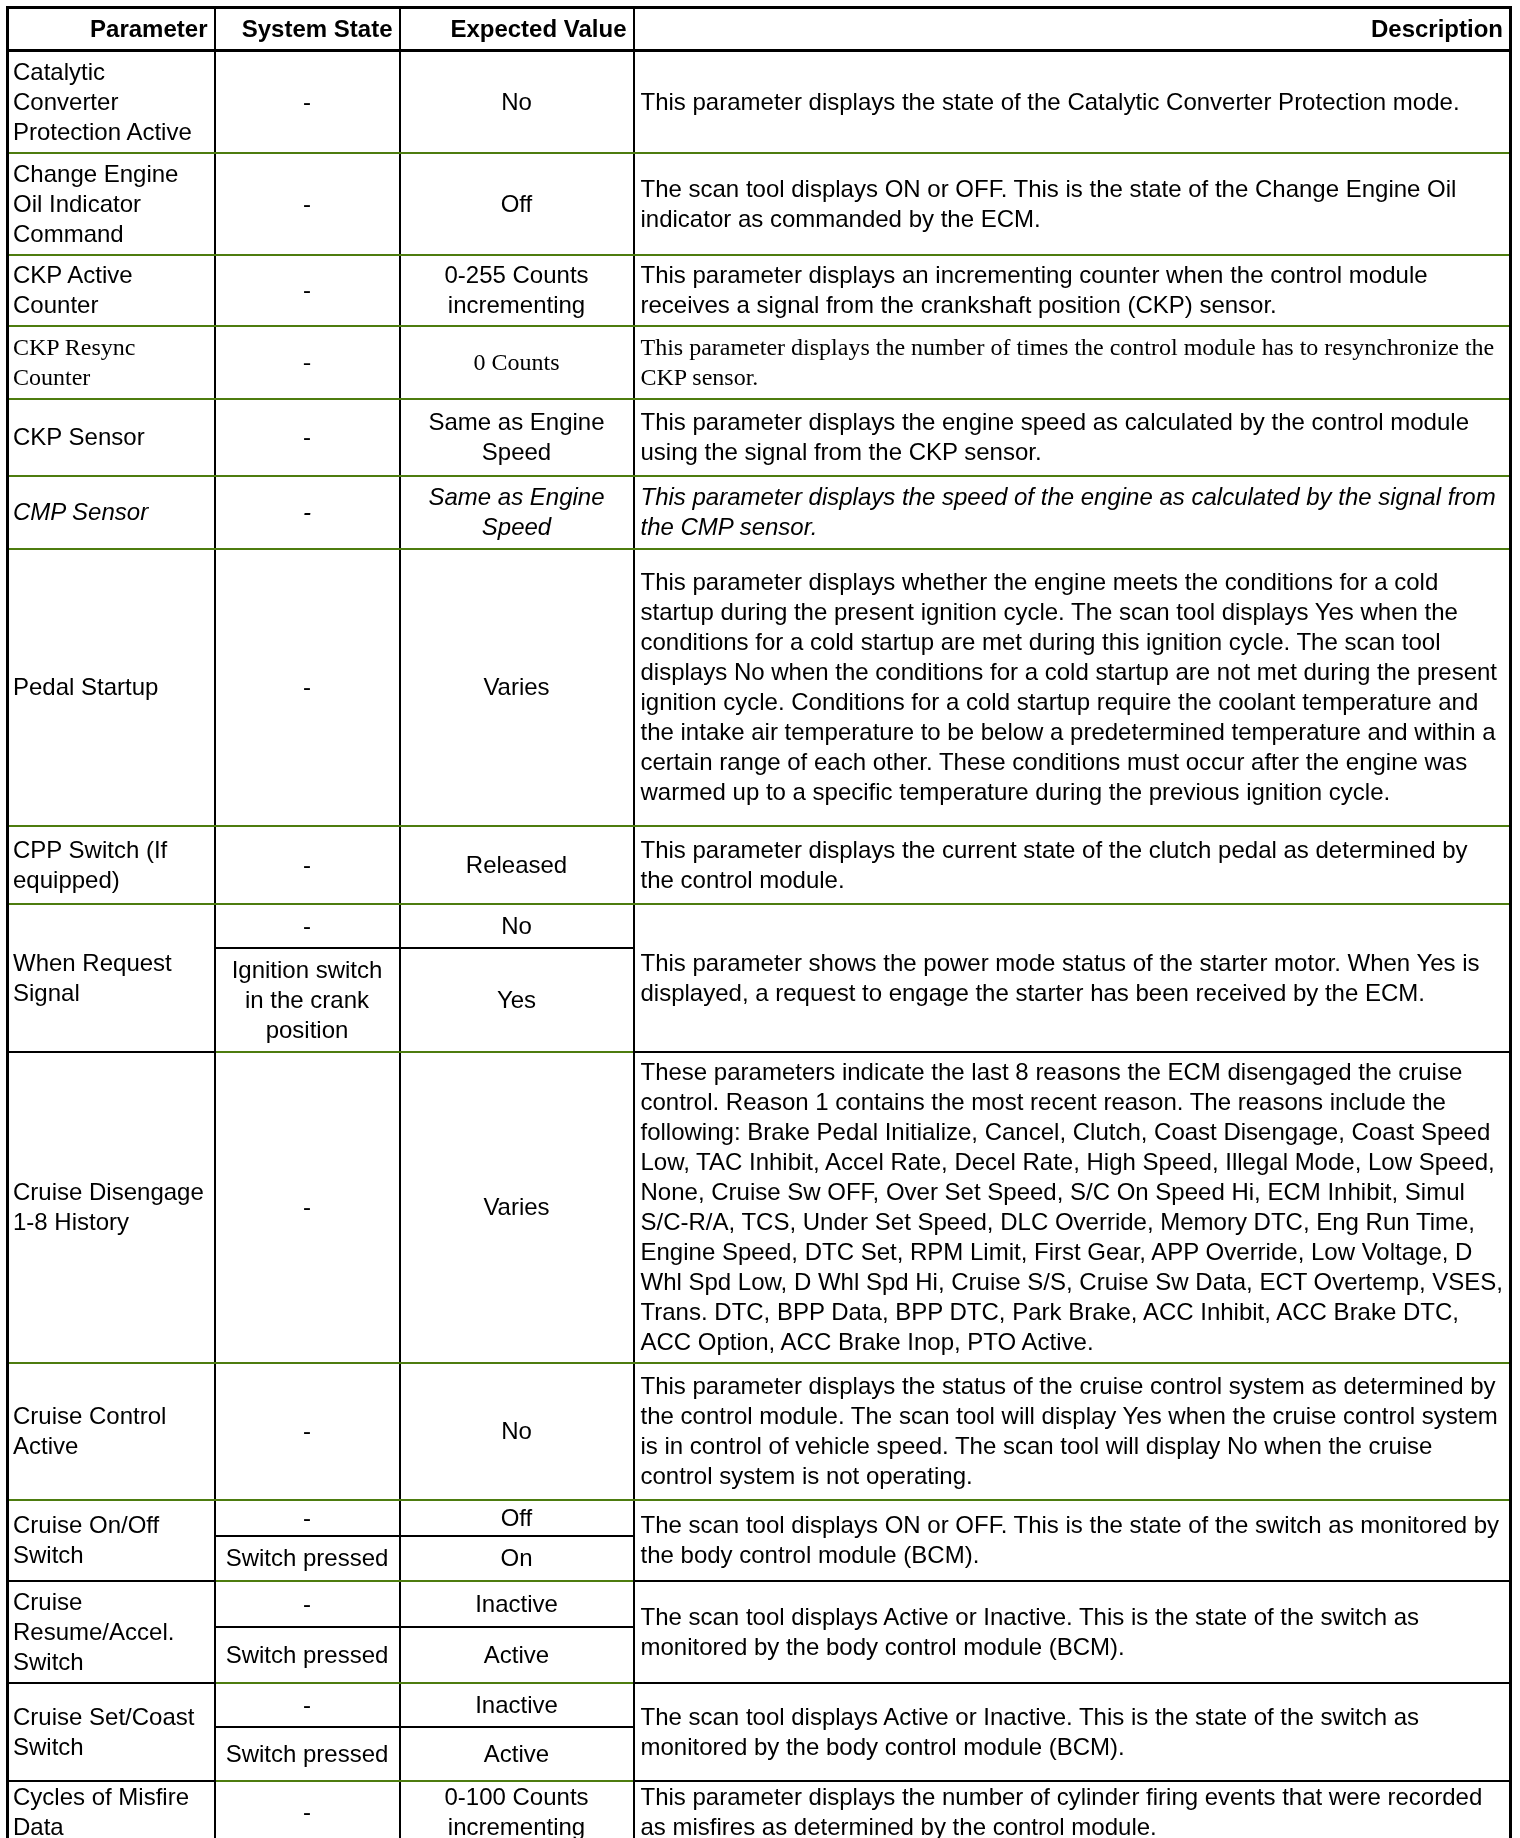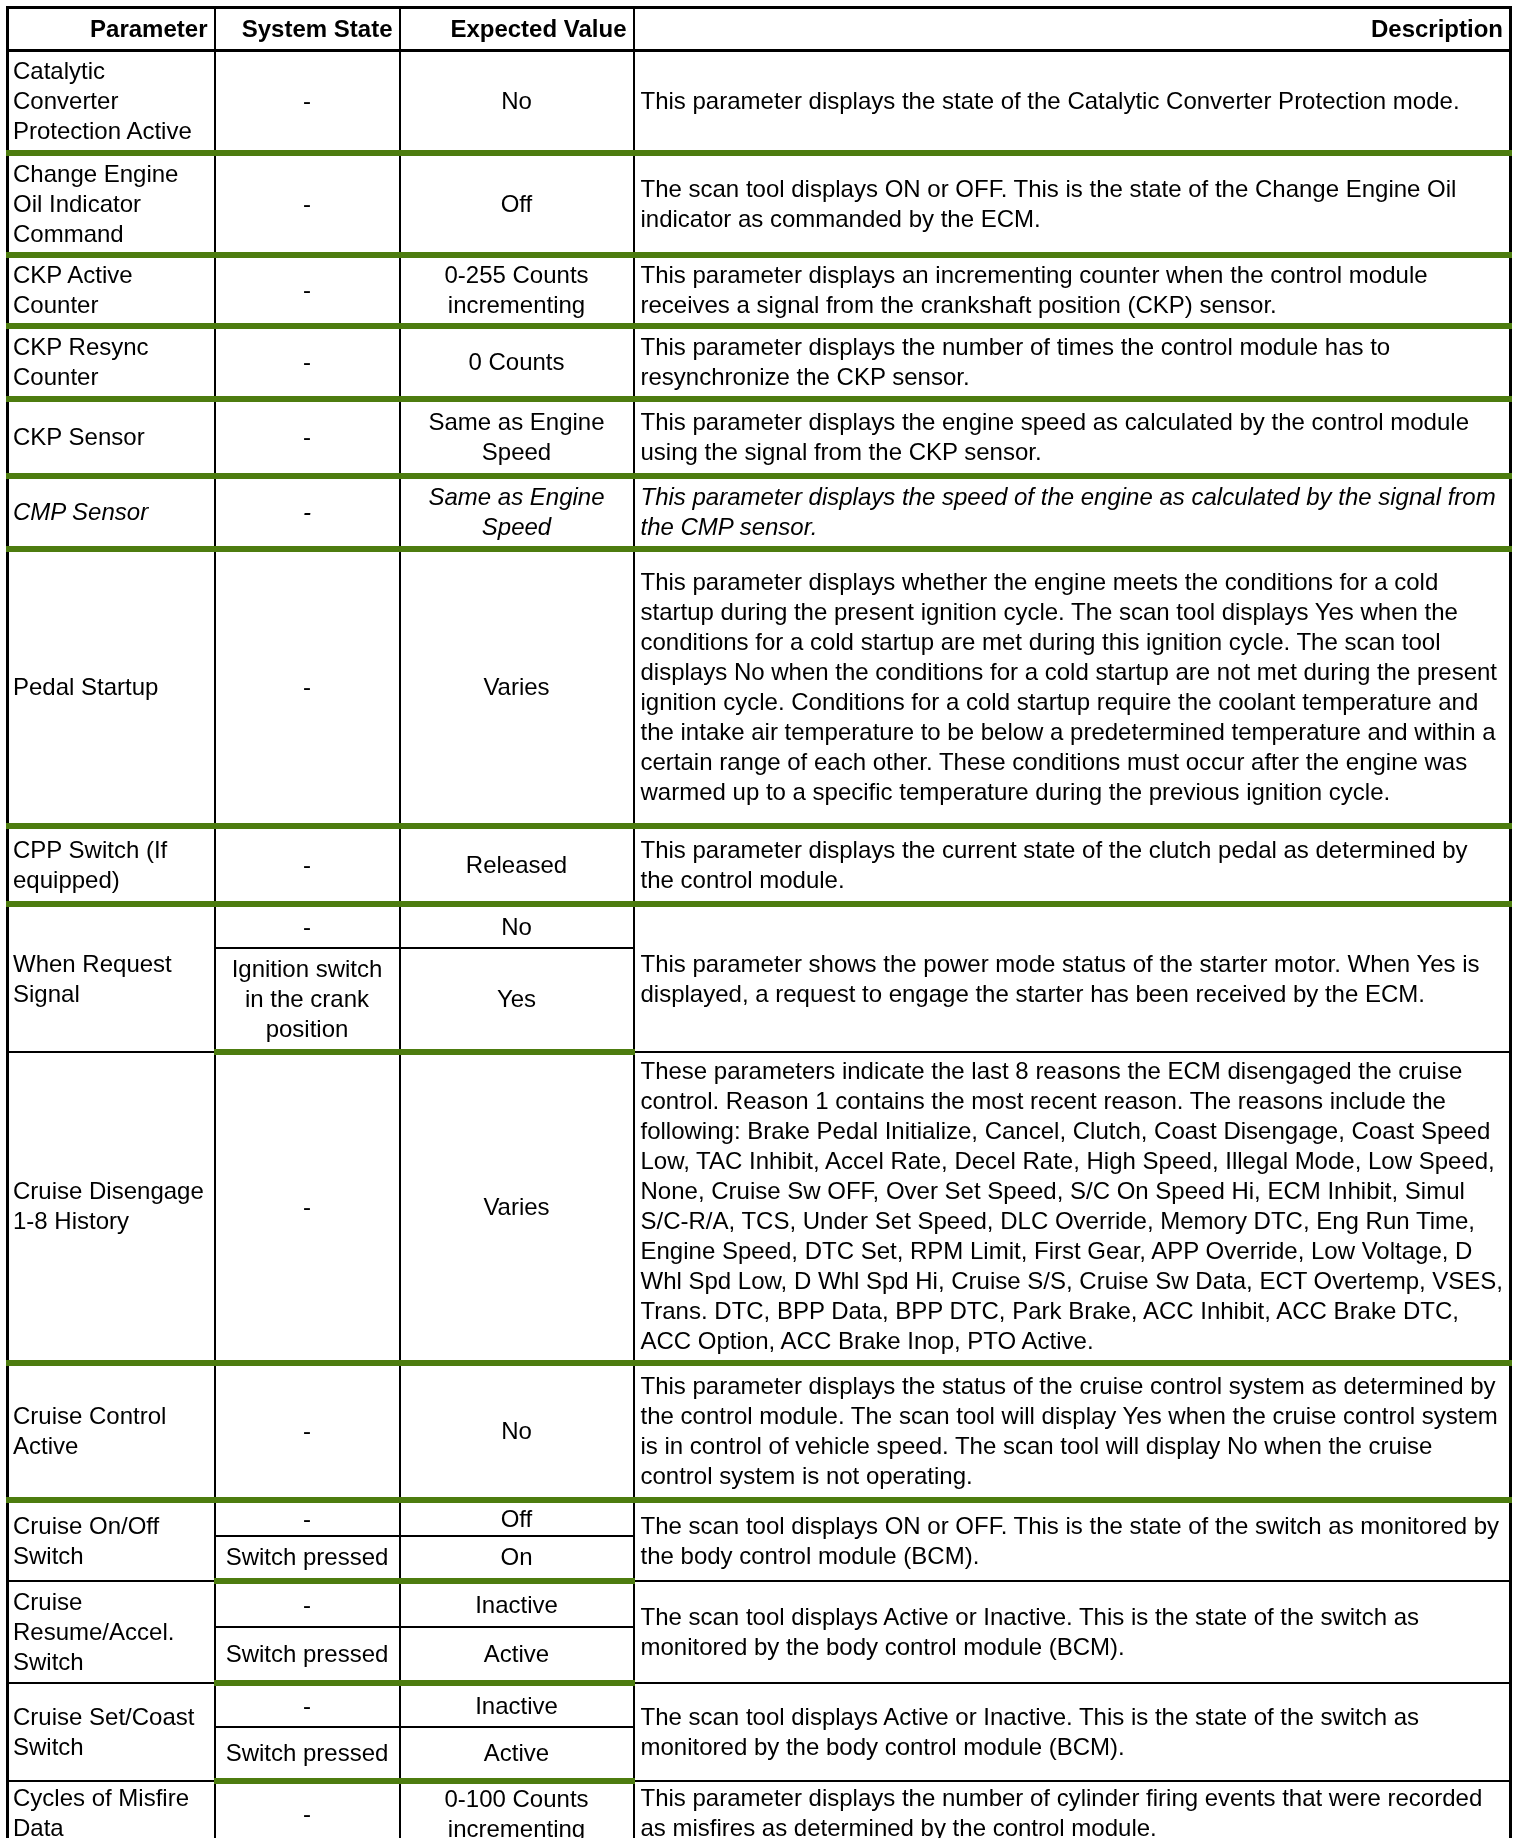--- a/index.html
+++ b/index.html
@@ -6,21 +6,21 @@
   body { width: 1520px; height: 1838px; position: relative; overflow: hidden;
          font-family: "Liberation Sans", sans-serif; color: #000; }
   table { position: absolute; left: 6px; top: 6px; width: 1506px;
           border-collapse: collapse; border: 3px solid #000; table-layout: fixed; }
   col.c1 { width: 207px; } col.c2 { width: 185px; } col.c3 { width: 234px; } col.c4 { width: auto; }
   th, td { border: 2px solid #000; font-size: 24px; line-height: 30px; padding: 0 6px; vertical-align: middle; }
   th { font-weight: bold; text-align: right; height: 40px; border-bottom: 3px solid #000; }
   td.param { text-align: left; padding-left: 4px; }
   td.state, td.value { text-align: center; }
   td.desc { text-align: left; padding-left: 6px; padding-right: 4px; margin-left: 48px; }
-  tr.grp-end td { border-bottom: 6px solid #4d7c0f; }
+  tr.grp-end td { border-bottom: 2px solid #4d7c0f; }
 </style>
 </head>
 <body>
 
 <table>
   <colgroup>
       <col class="c1">
       <col class="c2">
       <col class="c3">
       <col class="c4">
@@ -45,21 +45,21 @@
         <td class="state">-</td>
         <td class="value">Off</td>
         <td class="desc" rowspan="1">The scan tool displays ON or OFF. This is the state of the Change Engine Oil indicator as commanded by the ECM.</td>
       </tr>
       <tr class="grp-end" style="height: 71px;">
         <td class="param" rowspan="1">CKP Active Counter</td>
         <td class="state">-</td>
         <td class="value">0-255 Counts incrementing</td>
         <td class="desc" rowspan="1">This parameter displays an incrementing counter when the control module receives a signal from the crankshaft position (CKP) sensor.</td>
       </tr>
-      <tr class="grp-end" style="height: 73px;">
+      <tr class="grp-end" style="height: 73px; font-family: Liberation Serif, serif;">
         <td class="param" rowspan="1">CKP Resync Counter</td>
         <td class="state">-</td>
         <td class="value">0 Counts</td>
         <td class="desc" rowspan="1">This parameter displays the number of times the control module has to resynchronize the CKP sensor.</td>
       </tr>
       <tr class="grp-end" style="height: 77px;">
         <td class="param" rowspan="1">CKP Sensor</td>
         <td class="state">-</td>
         <td class="value">Same as Engine Speed</td>
         <td class="desc" rowspan="1">This parameter displays the engine speed as calculated by the control module using the signal from the CKP sensor.</td>

